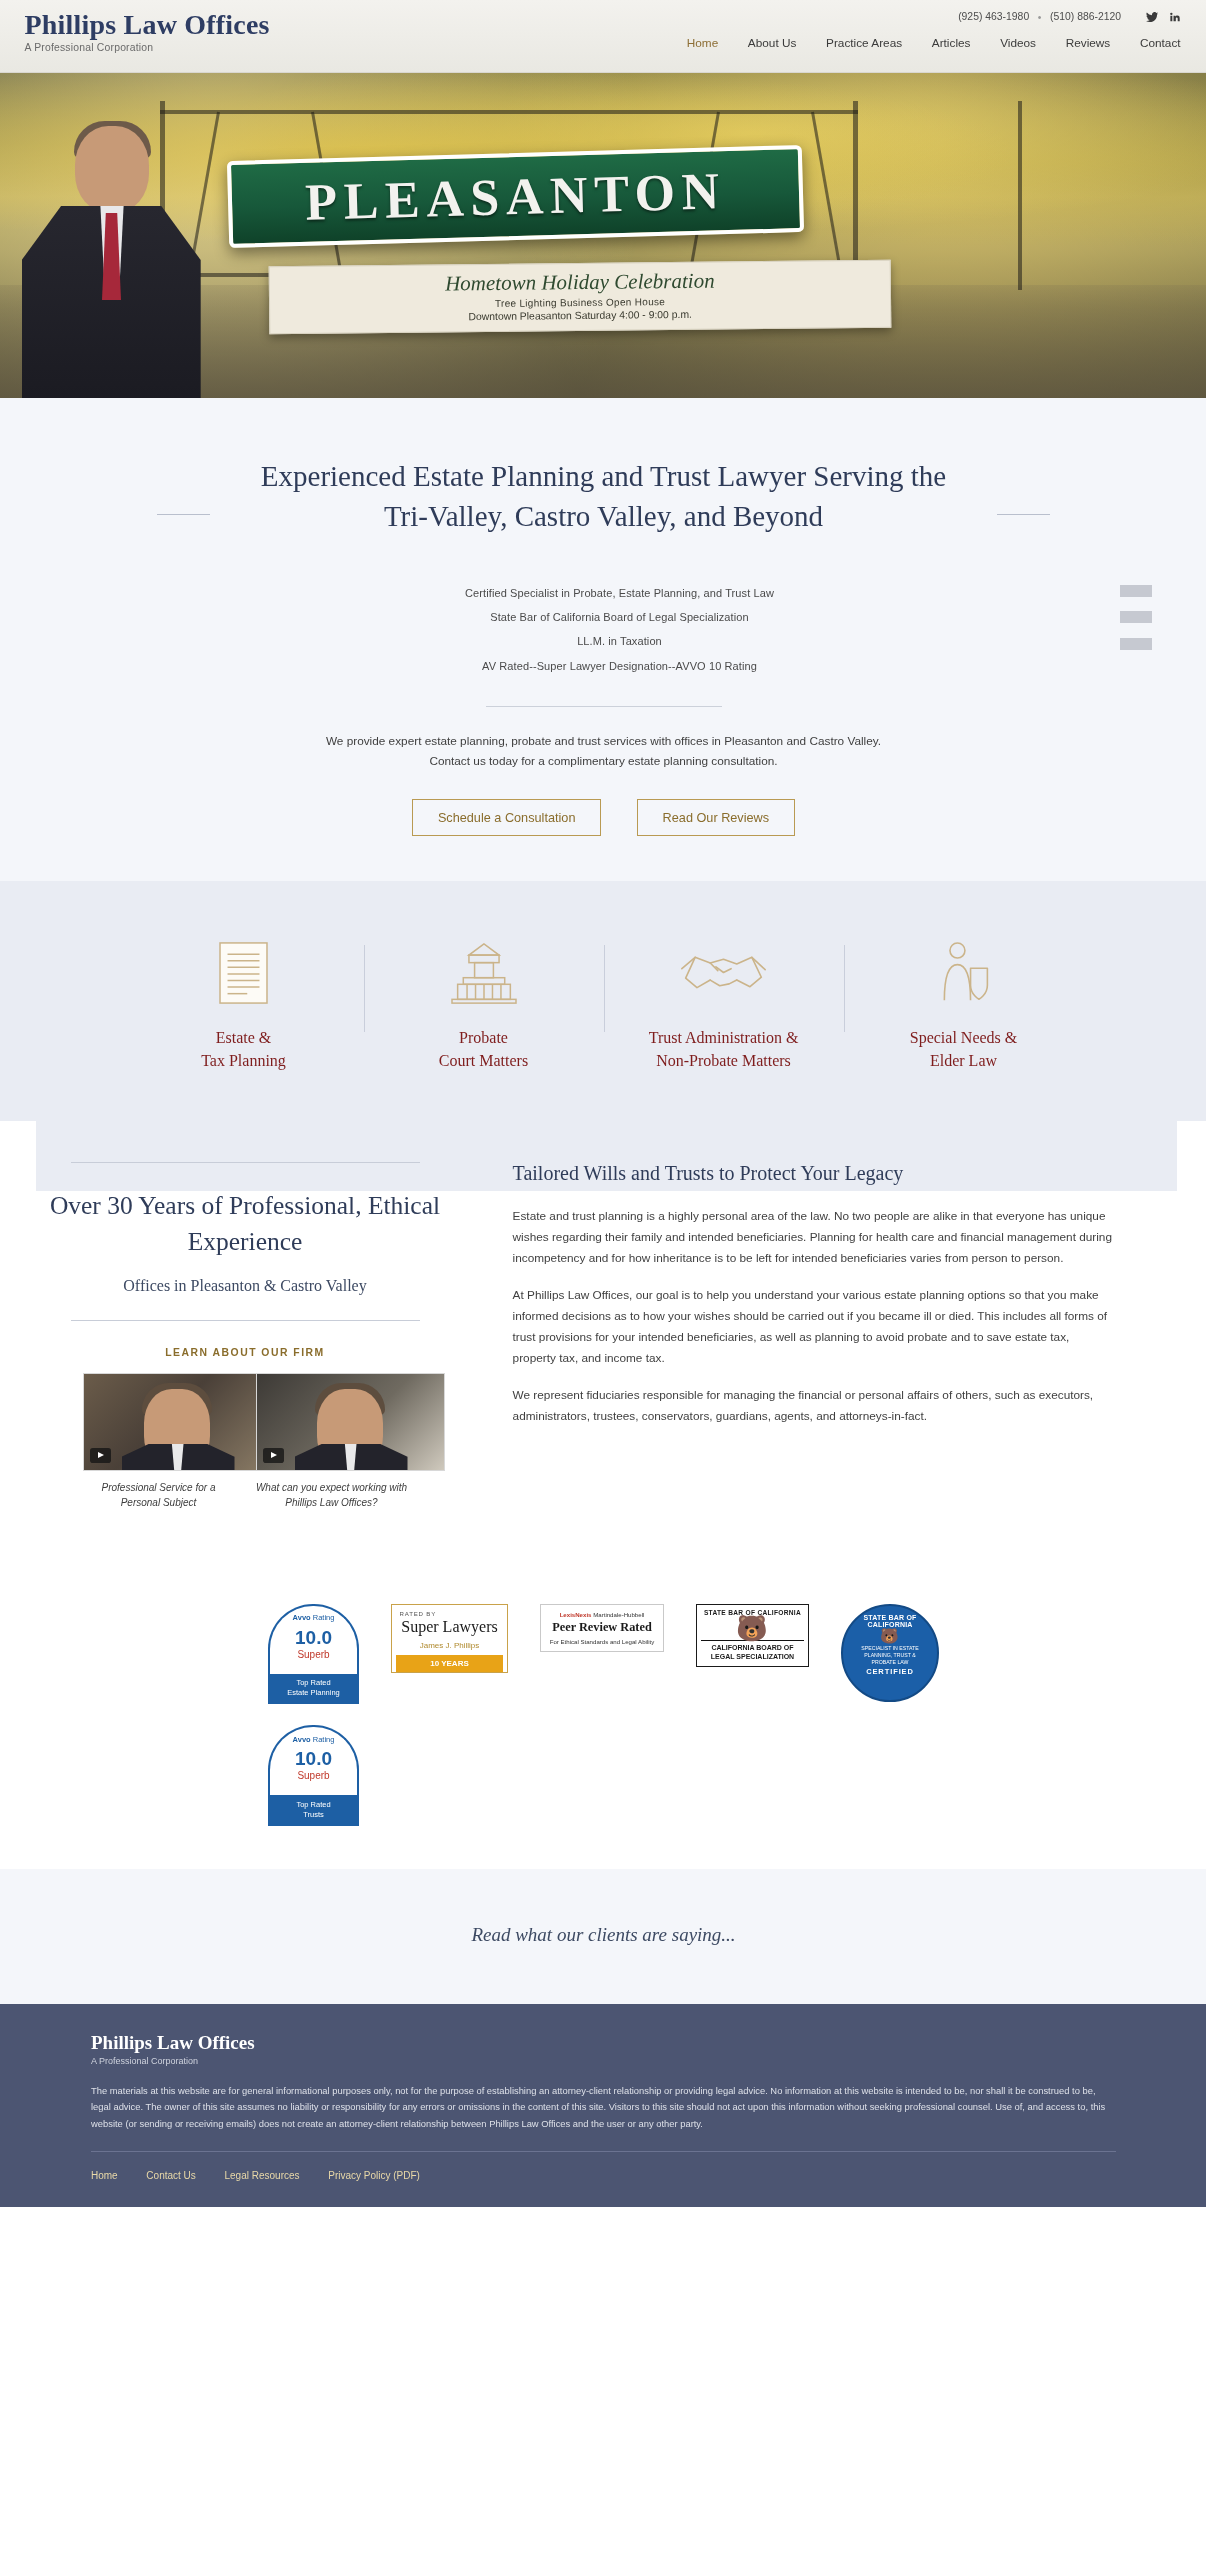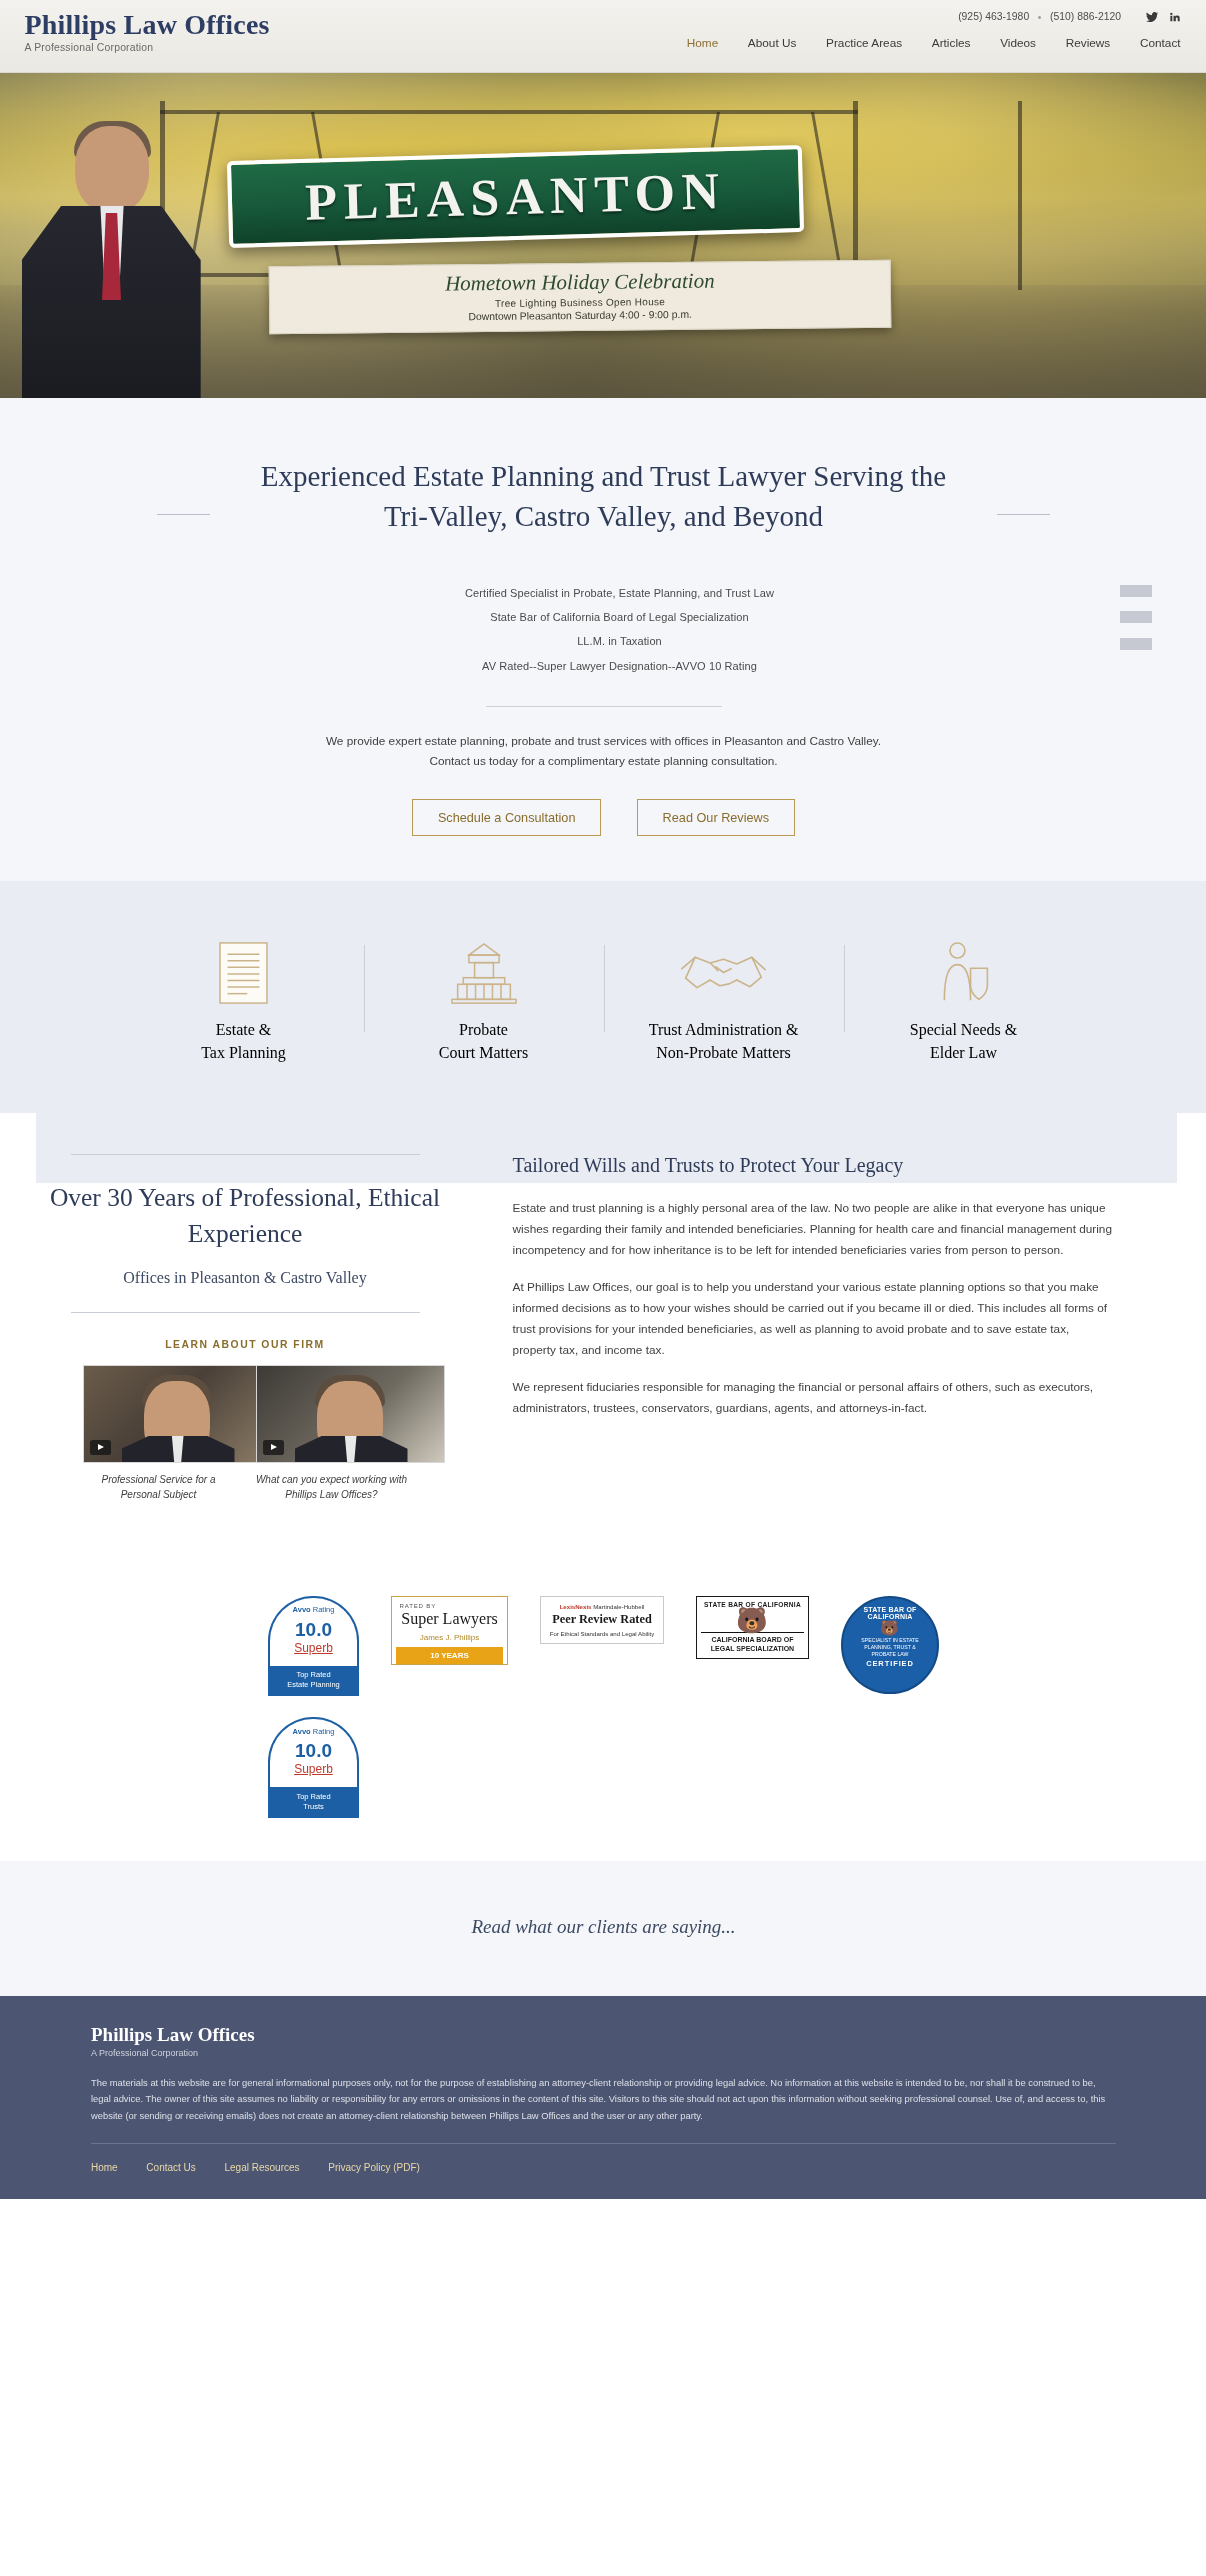--- a/index.html
+++ b/index.html
@@ -137,21 +137,21 @@
   .services {
     background:#e9ecf3; padding:51px 0 49px;
     display:flex; justify-content:center; align-items:flex-start;
   }
   .svc { width:240px; text-align:center; position:relative; }
   .svc + .svc::before {
     content:""; position:absolute; left:0; top:13.2px; width:0.9px; height:87px; background:#c9cedb;
   }
   .svc-icon { height:81px; display:flex; align-items:center; justify-content:center; }
   .svc-label {
-    margin-top:5px; font-family:"Liberation Serif", serif; font-size:16px; color:#000000; line-height:1.45;
+    margin-top:13px; font-family:"Liberation Serif", serif; font-size:16px; color:#7f1d1d; line-height:1.45;
     white-space:pre-line;
   }
 
   
   .about { background:#ffffff; position:relative; padding:0 0 66px; }
   .about-bg {
     position:absolute; left:36px; top:0; width:1141px; height:70px; background:#e9ecf3;
   }
   .about-inner { display:flex; position:relative; padding-top:41px; }
   .about-left { width:490px; padding:0 38px 0 38px; text-align:center; }
@@ -206,21 +206,21 @@
   .avvo {
     width:91px; text-align:center; font-family:"Liberation Sans", sans-serif;
   }
   .avvo-circ {
     width:91px; height:70px; border:2.8px solid #1d5fa4; border-bottom:none;
     border-radius:45px 45px 0 0; background:#fff; position:relative;
   }
   .avvo-label { font-size:7.5px; color:#1d5fa4; position:absolute; top:7.5px; left:0; right:0;}
   .avvo-label b { font-weight:bold; }
   .avvo-score { font-size:19px; font-weight:bold; color:#1d5fa4; position:absolute; top:21px; left:0; right:0;}
-  .avvo-sup { font-size:12px; color:#c0392b; position:absolute; top:43px; left:0; right:0;text-decoration:underline;}
+  .avvo-sup { font-size:10px; color:#c0392b; position:absolute; top:43px; left:0; right:0;}
   .avvo-bar {
     background:#1d5fa4; color:#fff; font-size:7.5px; line-height:1.35; padding:4.7px 1.9px 5.7px;
   }
   .sl {
     width:117px; border:1.9px solid #c9a24a; background:#fff; text-align:center; padding:5.7px 3.8px 0;
   }
   .sl .r { font-size:6.1px; letter-spacing:0.8px; color:#555; text-align:left; padding-left:3.8px;}
   .sl .t { font-family:"Liberation Serif", serif; font-size:16px; color:#1a1a1a; margin-top:0.9px; }
   .sl .n { font-size:8px; color:#b08a2e; margin:4.7px 0 5.7px; }
   .sl .y { background:#e8a317; color:#fff; font-size:8px; font-weight:bold; padding:3.8px 0; }

